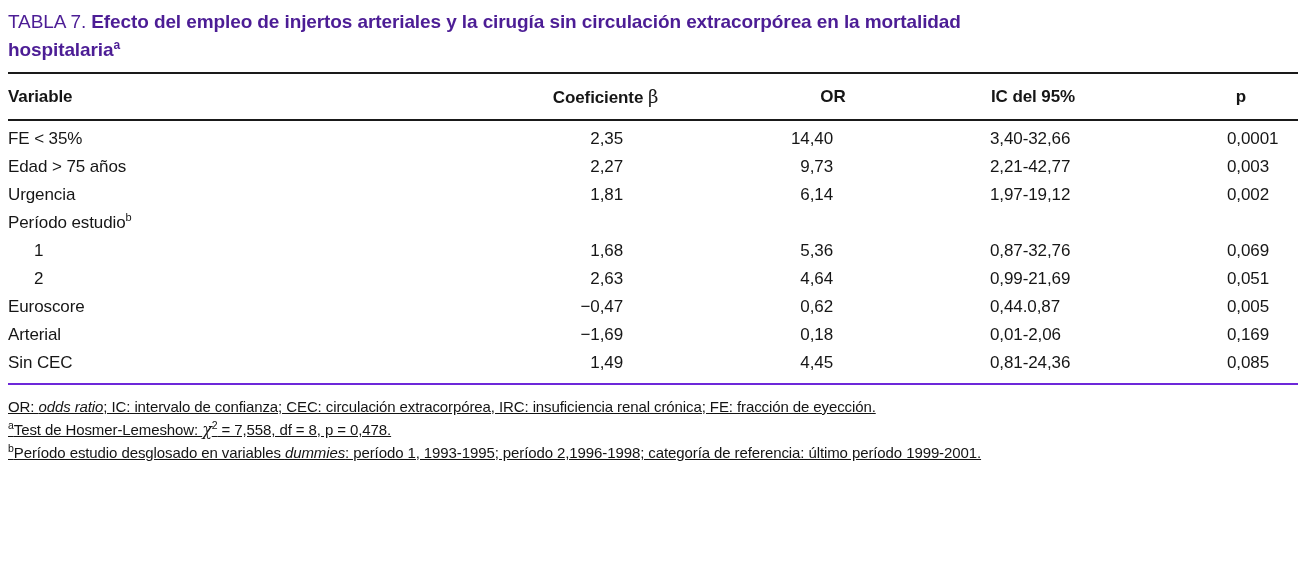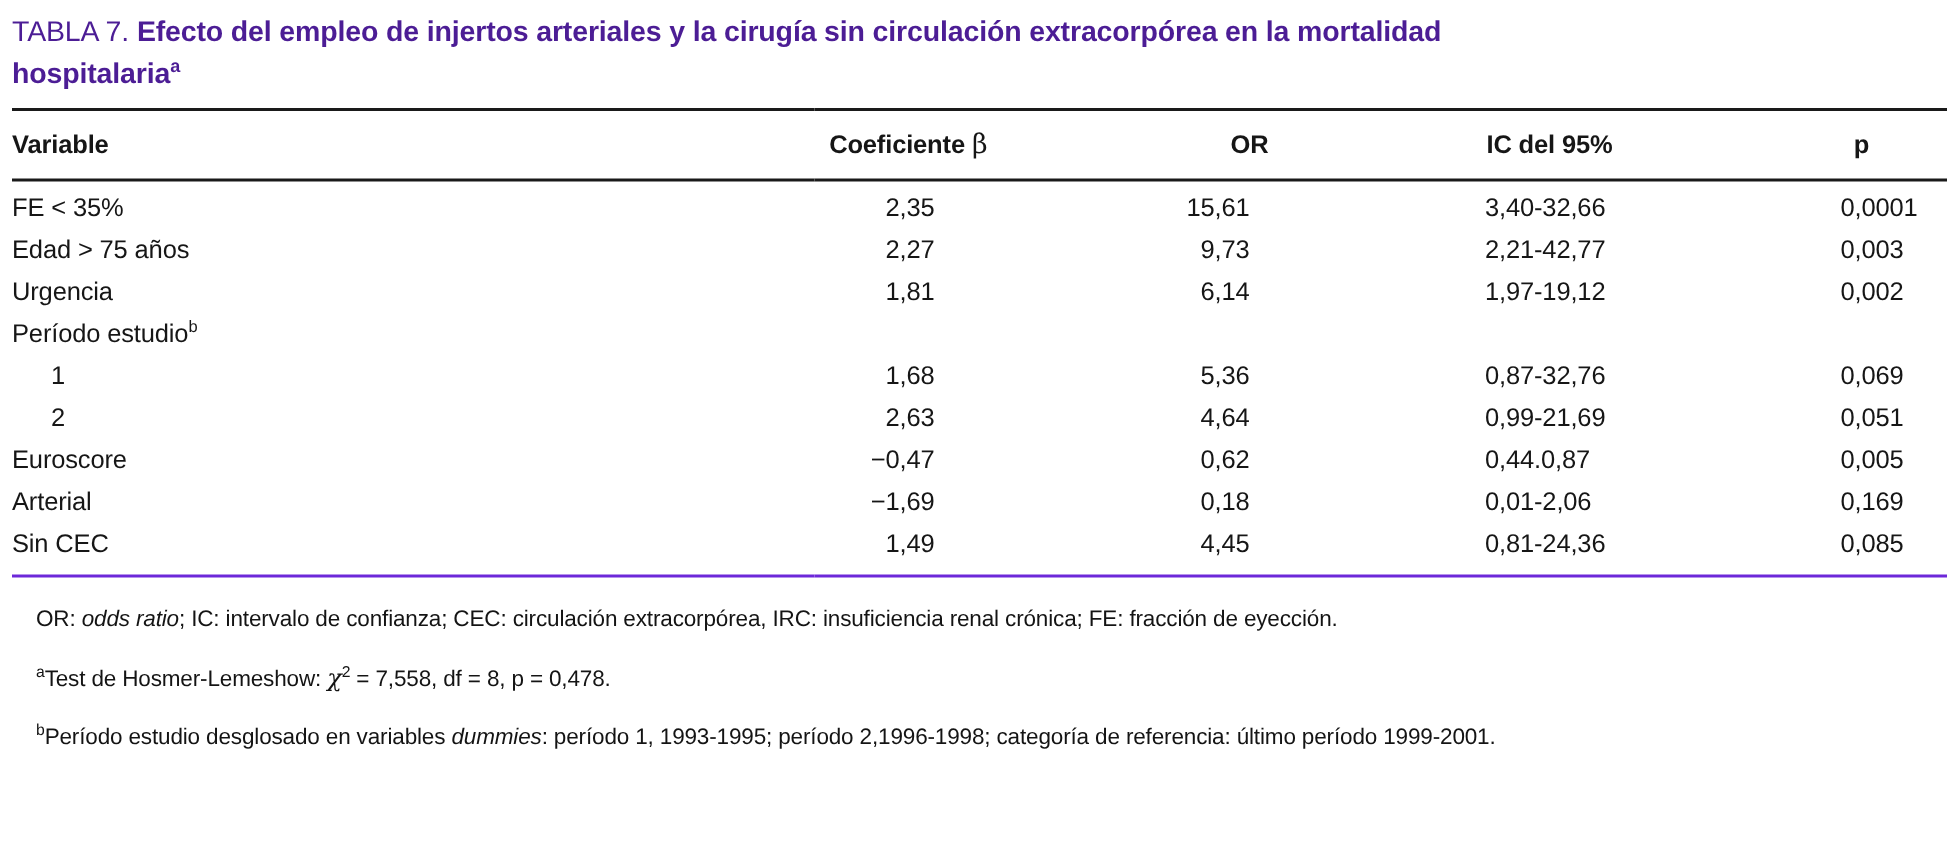--- a/index.html
+++ b/index.html
@@ -50,21 +50,21 @@
   td.c-coef { text-align: right; padding-right: 45px; }
   td.c-or   { text-align: right; padding-right: 85px; }
   td.c-ic   { text-align: left;  padding-left: 72px; }
   td.c-p    { text-align: left;  padding-left: 79px; }
 
   .sup { font-size: 11px; vertical-align: super; line-height: 0; }
   .beta { font-family: "DejaVu Serif", serif; font-weight: normal; font-size: 18px; }
 
   
   .footnotes { margin-top: 10px; font-size: 15px; line-height: 23px; color: #141414; }
-  .footnotes p { margin: 16px; }
+  .footnotes p { margin: 0; text-decoration: underline; }
   .it { font-style: italic; }
   .chi { font-family: "DejaVu Serif", serif; font-style: italic; font-size: 16px; }
   .fsup { font-size: 10.5px; vertical-align: super; line-height: 0; }
 </style>
 </head>
 <body>
 
 <div class="page">
 
   <div class="title">
@@ -87,21 +87,21 @@
         <th class="h-coef"><span>Coeficiente</span> <span class="beta">β</span></th>
         <th class="h-or">OR</th>
         <th class="h-ic">IC del 95%</th>
         <th class="h-p">p</th>
       </tr>
     </thead>
     <tbody>
         <tr>
           <td class="c-var"><span>FE &lt; 35%</span><sup class="sup"></sup></td>
           <td class="c-coef">2,35</td>
-          <td class="c-or">15,61</td>
+          <td class="c-or">14,40</td>
           <td class="c-ic">3,40-32,66</td>
           <td class="c-p">0,0001</td>
         </tr>
         <tr>
           <td class="c-var"><span>Edad &gt; 75 años</span><sup class="sup"></sup></td>
           <td class="c-coef">2,27</td>
           <td class="c-or">9,73</td>
           <td class="c-ic">2,21-42,77</td>
           <td class="c-p">0,003</td>
         </tr>

